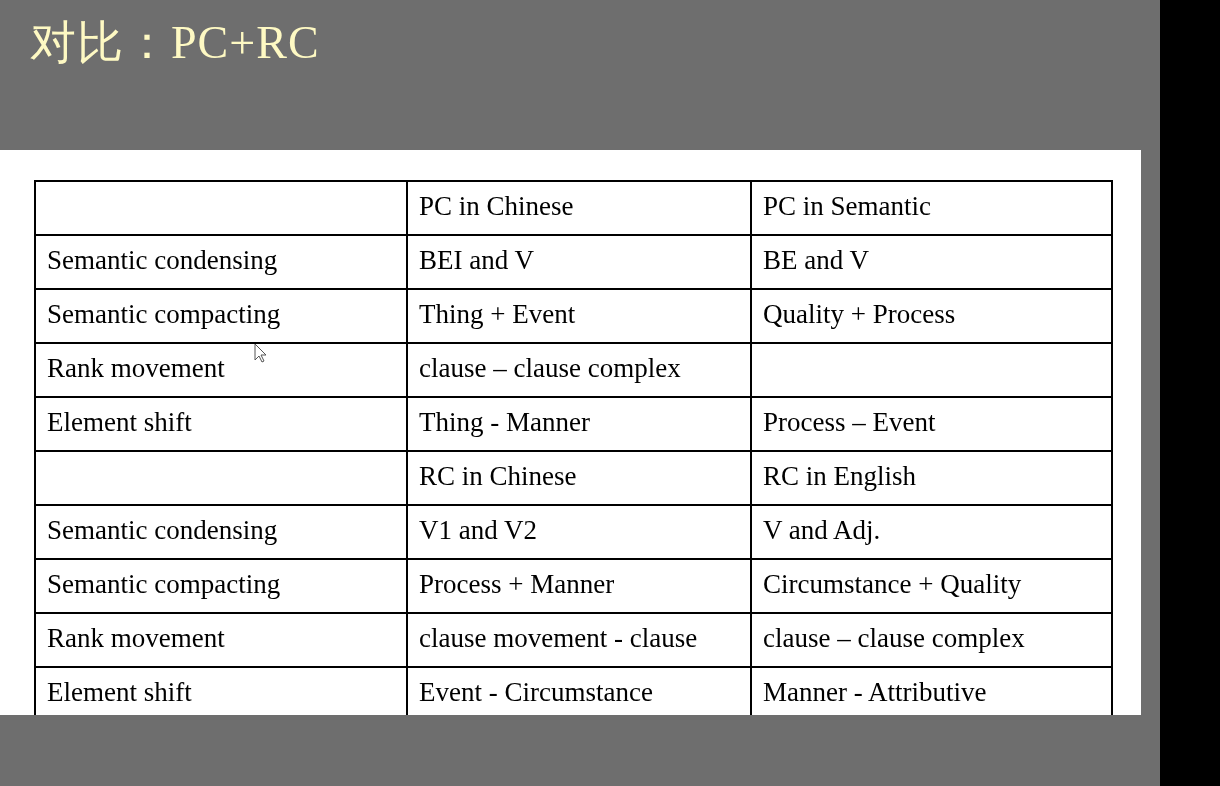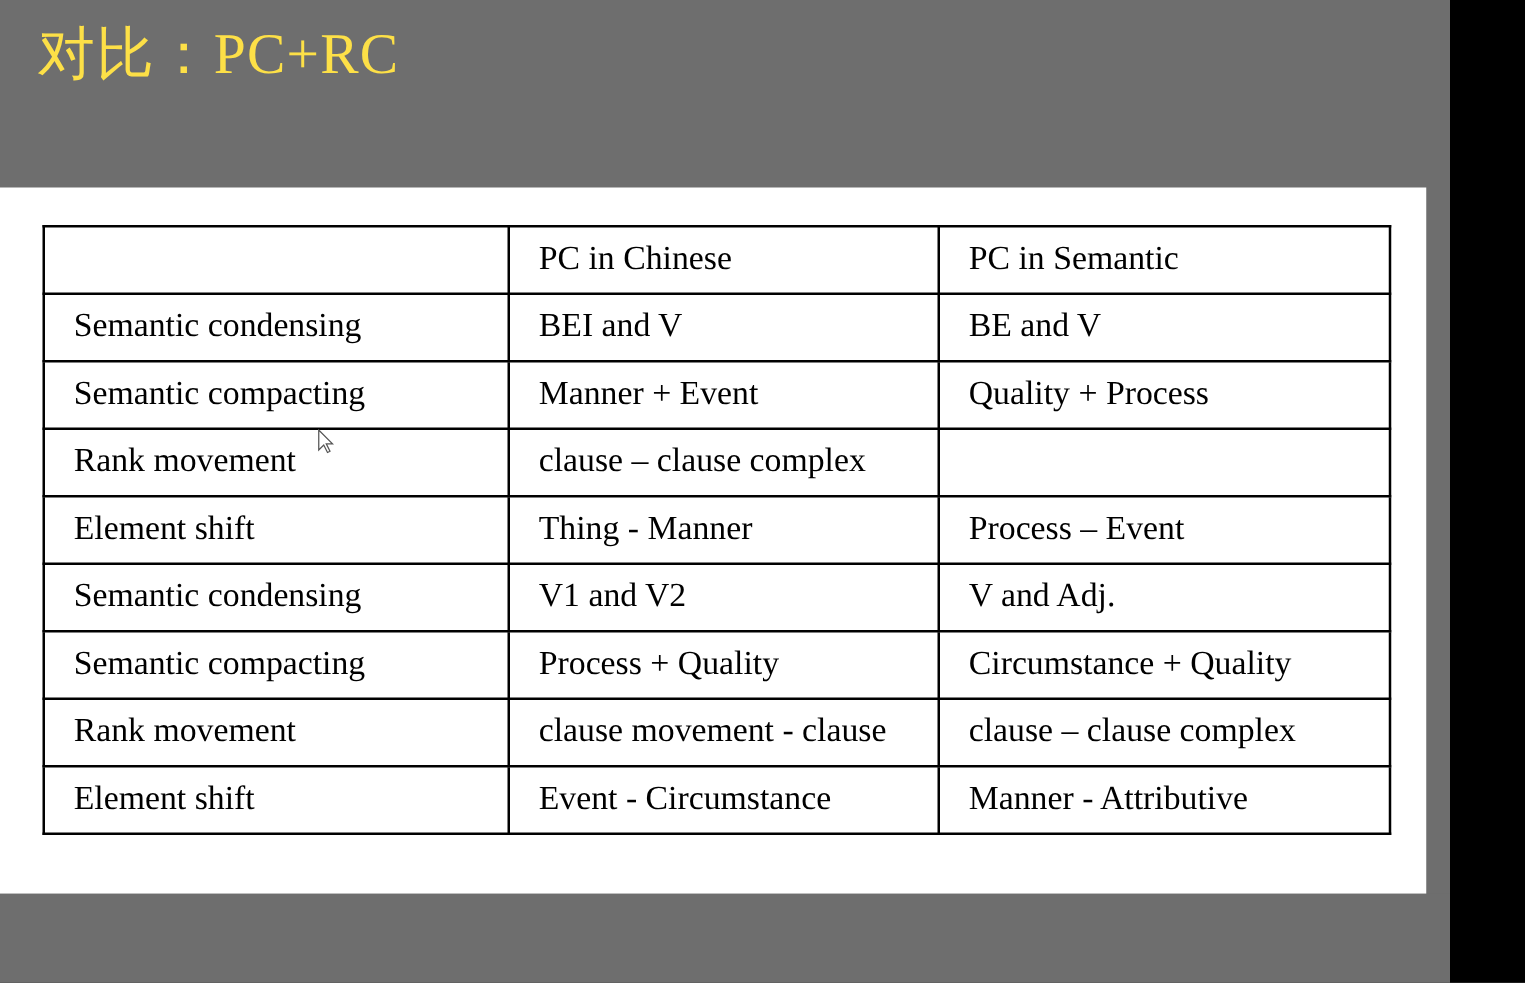--- a/index.html
+++ b/index.html
@@ -20,21 +20,21 @@
     width: 1160px;
     height: 786px;
     background: #6e6e6e;
   }
   #title {
     position: absolute;
     left: 30px;
     top: 12px;
     font-family: "Liberation Serif", serif;
     font-size: 46px;
-    color: #fde047;
+    color: #fef9c3;
     letter-spacing: 1px;
     white-space: nowrap;
   }
   #table-panel {
     position: absolute;
     left: 0px;
     top: 150px;
     width: 1141px;
     height: 565px;
     background: #ffffff;
@@ -45,21 +45,21 @@
     top: 30px;
     width: 1077px;
     border-collapse: collapse;
     table-layout: fixed;
   }
   table.cmp td {
     border: 2px solid #000000;
     font-family: "Liberation Serif", serif;
     font-size: 27px;
     color: #000000;
-    padding: 5px 10px 7px 23px;
+    padding: 5px 10px 7px 11px;
     height: 40px;
     vertical-align: middle;
     line-height: 1.1;
     background: #ffffff;
   }
   col.c1 { width: 372px; }
   col.c2 { width: 344px; }
   col.c3 { width: 361px; }
   .empty-cell { }
   #cursor {
@@ -108,41 +108,46 @@
           <td>PC in Chinese</td>
           <td>PC in Semantic</td>
         </tr>
         <tr>
           <td>Semantic condensing</td>
           <td>BEI and V</td>
           <td>BE and V</td>
         </tr>
         <tr>
           <td>Semantic compacting</td>
-          <td>Manner + Event</td>
+          <td>Thing + Event</td>
           <td>Quality + Process</td>
         </tr>
         <tr>
           <td>Rank movement</td>
           <td>clause – clause complex</td>
           <td class="empty-cell"></td>
         </tr>
         <tr>
           <td>Element shift</td>
           <td>Thing - Manner</td>
           <td>Process – Event</td>
         </tr>
         <tr>
+          <td class="empty-cell"></td>
+          <td>RC in Chinese</td>
+          <td>RC in English</td>
+        </tr>
+        <tr>
           <td>Semantic condensing</td>
           <td>V1 and V2</td>
           <td>V and Adj.</td>
         </tr>
         <tr>
           <td>Semantic compacting</td>
-          <td>Process + Quality</td>
+          <td>Process + Manner</td>
           <td>Circumstance + Quality</td>
         </tr>
         <tr>
           <td>Rank movement</td>
           <td>clause movement - clause</td>
           <td>clause – clause complex</td>
         </tr>
         <tr>
           <td>Element shift</td>
           <td>Event - Circumstance</td>

